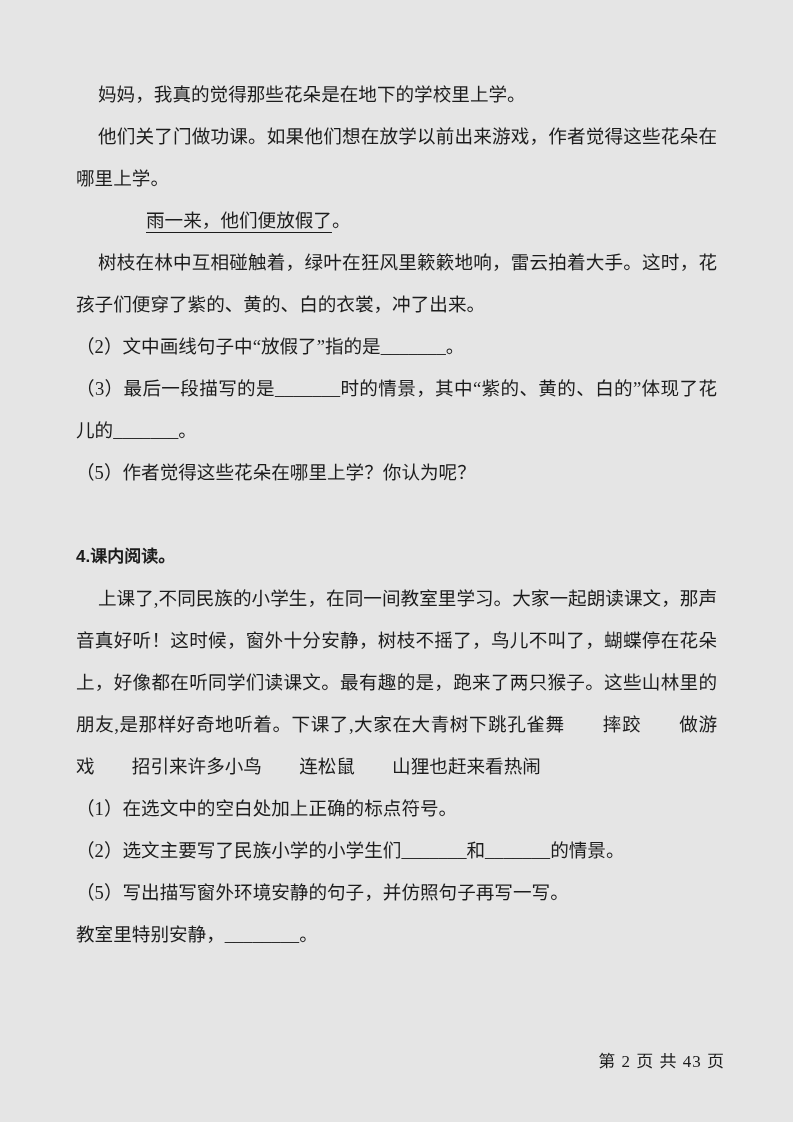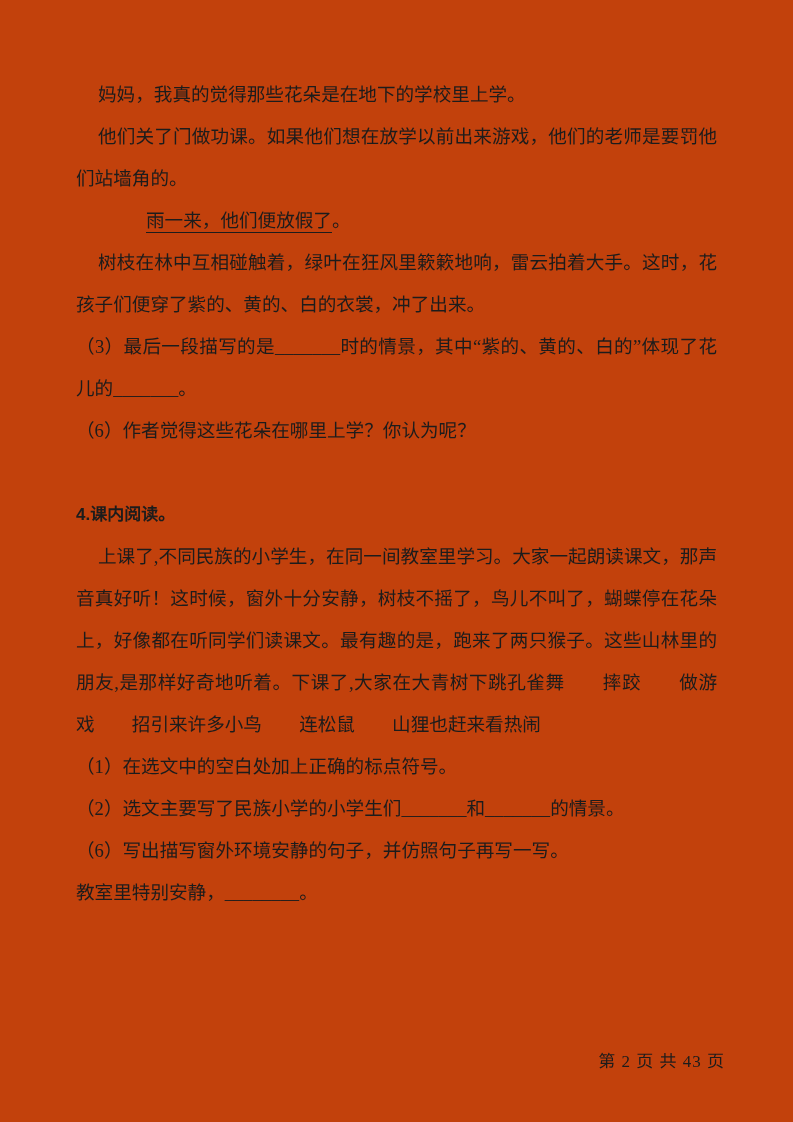--- a/index.html
+++ b/index.html
@@ -4,21 +4,21 @@
 <style>
   html, body {
     margin: 0;
     padding: 0;
     background: #ffffff;
   }
   .page {
     position: relative;
     width: 793px;
     height: 1122px;
-    background: #c2410c;
+    background: #e5e5e5;
     overflow: hidden;
     font-family: "Liberation Serif", "DejaVu Serif", serif;
     color: #1c1c1c;
   }
   .content {
     position: absolute;
     left: 76px;
     top: 74px;
     width: 641px;
   }
@@ -55,32 +55,33 @@
   }
 </style>
 </head>
 <body>
 
 <div class="page">
   <main class="content">
 
     <section>
       <p class="para indent">妈妈，我真的觉得那些花朵是在地下的学校里上学。</p>
-      <p class="para indent">他们关了门做功课。如果他们想在放学以前出来游戏，他们的老师是要罚他们站墙角的。</p>
+      <p class="para indent">他们关了门做功课。如果他们想在放学以前出来游戏，作者觉得这些花朵在哪里上学。</p>
       <p class="para indent"><span class="underlined">雨一来，他们便放假了</span><span>。</span></p>
       <p class="para indent">树枝在林中互相碰触着，绿叶在狂风里簌簌地响，雷云拍着大手。这时，花孩子们便穿了紫的、黄的、白的衣裳，冲了出来。</p>
+      <p class="para">（2）文中画线句子中“放假了”指的是_______。</p>
       <p class="para">（3）最后一段描写的是_______时的情景，其中“紫的、黄的、白的”体现了花儿的_______。</p>
-      <p class="para">（6）作者觉得这些花朵在哪里上学？你认为呢？</p>
+      <p class="para">（5）作者觉得这些花朵在哪里上学？你认为呢？</p>
     </section>
 
     <section>
       <h2 class="section-heading">4.课内阅读。</h2>
       <p class="para indent">上课了,不同民族的小学生，在同一间教室里学习。大家一起朗读课文，那声音真好听！这时候，窗外十分安静，树枝不摇了，鸟儿不叫了，蝴蝶停在花朵上，好像都在听同学们读课文。最有趣的是，跑来了两只猴子。这些山林里的朋友,是那样好奇地听着。下课了,大家在大青树下跳孔雀舞　　摔跤　　做游戏　　招引来许多小鸟　　连松鼠　　山狸也赶来看热闹</p>
       <p class="para">（1）在选文中的空白处加上正确的标点符号。</p>
       <p class="para">（2）选文主要写了民族小学的小学生们_______和_______的情景。</p>
-      <p class="para">（6）写出描写窗外环境安静的句子，并仿照句子再写一写。</p>
+      <p class="para">（5）写出描写窗外环境安静的句子，并仿照句子再写一写。</p>
       <p class="para">教室里特别安静，________。</p>
     </section>
 
   </main>
 
   <footer class="page-footer">第 2 页 共 43 页</footer>
 </div>
 
 </body></html>

